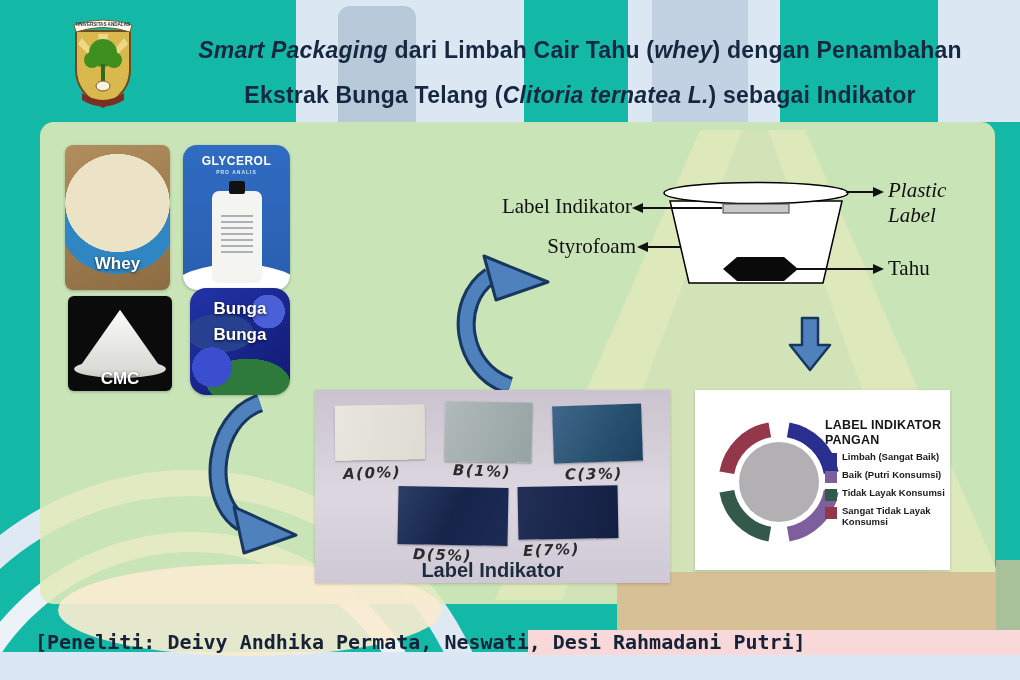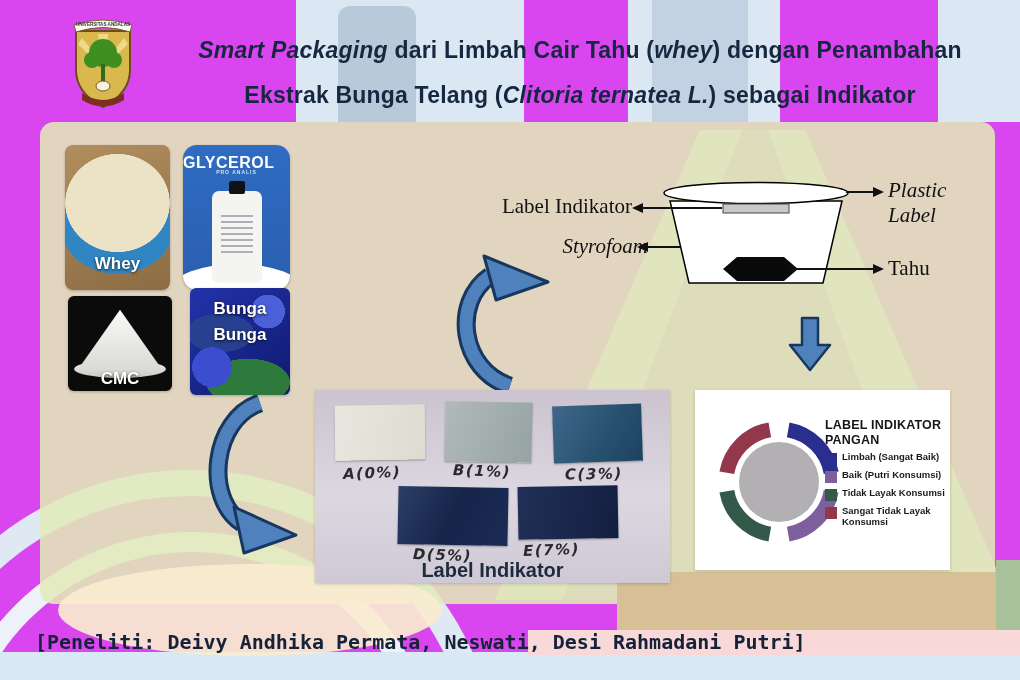--- a/index.html
+++ b/index.html
@@ -1,19 +1,19 @@
 <!DOCTYPE html>
 <html><head>
 <meta charset="utf-8">
 <style>
   * { margin:0; padding:0; box-sizing:border-box; }
   html,body { background:#888; }
   .page {
     position:relative; width:1020px; height:680px; margin:0 auto;
-    background:#d946ef; overflow:hidden;
+    background:#14b8a6; overflow:hidden;
     font-family:"Liberation Sans", sans-serif;
   }
   
   .wm { position:absolute; z-index:0; }
   .wm-top-a { left:296px; top:0; width:228px; height:122px; background:#dbe8f3; }
   .wm-tube-a { left:338px; top:6px; width:78px; height:116px; background:#b8c9d9; border-radius:12px 12px 0 0; }
   .wm-top-b { left:628px; top:0; width:152px; height:122px; background:#dbe8f3; }
   .wm-tube-b { left:652px; top:0; width:96px; height:122px; background:#c2d2e2; }
   .wm-top-c { left:938px; top:0; width:82px; height:122px; background:#dbe8f3; }
   .wm-flask-svg { left:0; top:0; width:1020px; height:680px; }
@@ -38,34 +38,34 @@
   
   .photo { position:absolute; z-index:3; overflow:hidden; box-shadow:0 1px 3px rgba(0,0,0,.25); }
   .photo-label { position:absolute; width:100%; text-align:center; color:#fff; font-weight:bold;
                  font-size:17px; text-shadow:0 1px 3px rgba(0,0,0,.75); }
   .photo-whey { left:65px; top:145px; width:105px; height:145px; border-radius:8px;
     background:
       radial-gradient(ellipse 50% 34% at 50% 40%, #ece3c6 0 99%, transparent 100%),
       radial-gradient(ellipse 54% 33% at 50% 56%, #2f86c2 0 99%, transparent 100%),
       linear-gradient(160deg,#b28e5e,#8d6c43); }
   .photo-gly { left:183px; top:145px; width:107px; height:145px; border-radius:14px; background:linear-gradient(#2f6cc2,#2a5eae); }
-  .gly-title { position:absolute; top:9px; width:100%; color:#fff; font-weight:bold; font-size:16px; letter-spacing:.5px; }
+  .gly-title { position:absolute; top:9px; width:100%; text-align:center; color:#fff; font-weight:bold; font-size:12px; letter-spacing:.5px; }
   .gly-sub { position:absolute; top:24px; width:100%; text-align:center; color:#cfe0f5; font-weight:bold; font-size:5px; letter-spacing:1px; }
   .gly-bottle { position:absolute; left:29px; top:46px; width:50px; height:92px; background:#f4f4f0; border-radius:7px; }
   .gly-cap { position:absolute; left:46px; top:36px; width:16px; height:13px; background:#111; border-radius:2px; }
   .gly-lines { position:absolute; left:38px; top:70px; width:32px; height:40px;
     background:repeating-linear-gradient(#9aa0a8 0 2px, transparent 2px 6px); opacity:.8; }
   .gly-snow { position:absolute; left:-12px; bottom:-26px; width:132px; height:52px; background:#fff; border-radius:50%; }
   .photo-cmc { left:68px; top:296px; width:104px; height:95px; border-radius:6px; background:#0b0b0b; }
   .cmc-powder { position:absolute; left:8px; top:8px; width:88px; height:72px;
     clip-path:polygon(50% 8%, 96% 88%, 4% 88%);
     background:linear-gradient(#fdfdfb,#d6d6d2); }
   .cmc-base { position:absolute; left:6px; top:64px; width:92px; height:18px; border-radius:50%;
     background:linear-gradient(#ececе8,#c9c9c5); background:linear-gradient(#ececea,#c9c9c5); }
-  .photo-bunga { left:190px; top:288px; width:100px; height:107px; border-radius:6px;
+  .photo-bunga { left:190px; top:288px; width:100px; height:107px; border-radius:16px;
     background:
       radial-gradient(circle 17px at 78% 22%, #4a5fd8 0 99%, transparent 100%),
       radial-gradient(circle 20px at 22% 74%, #3a4ecf 0 99%, transparent 100%),
       radial-gradient(ellipse 42% 22% at 58% 88%, #2e7a3c 0 99%, transparent 100%),
       radial-gradient(ellipse 34% 18% at 30% 42%, #27408f 0 99%, transparent 100%),
       linear-gradient(140deg,#2233a8,#101a70); }
   .bunga-label { position:absolute; top:8px; left:0; width:100%; text-align:center; color:#fff; font-weight:bold;
                  font-size:17px; line-height:26px; text-shadow:0 1px 3px rgba(0,0,0,.8); }
 
   
@@ -73,21 +73,21 @@
   .flow-up { left:450px; top:252px; width:115px; height:140px; }
   .flow-down-curve { left:190px; top:395px; width:125px; height:160px; }
   .flow-down { left:788px; top:315px; width:44px; height:58px; }
 
   
   .diagram { position:absolute; left:490px; top:168px; width:505px; height:150px; z-index:3; }
   .diagram svg { position:absolute; left:0; top:0; }
   .dg-label { position:absolute; font-family:"Liberation Serif", serif; font-size:21px; color:#111; }
   .dg-right { width:142px; text-align:right; }
   .dg-label-indikator { left:0; top:26px; }
-  .dg-styrofoam { left:16px; top:66px; font-style:italic; }
+  .dg-styrofoam { left:4px; top:66px; }
   .dg-plastic { left:398px; top:10px; font-style:italic; }
   .dg-tahu { left:398px; top:88px; }
 
   
   .films { position:absolute; left:315px; top:390px; width:355px; height:193px; z-index:3;
     background:linear-gradient(180deg,#cbc4d0,#dcd7e0 55%,#cfc9d6); box-shadow:0 1px 3px rgba(0,0,0,.2); }
   .film { position:absolute; box-shadow:0 1px 2px rgba(0,0,0,.3); }
   .film-a { left:20px;  top:15px; width:90px;  height:55px; transform:rotate(-1deg); }
   .film-b { left:130px; top:12px; width:87px;  height:60px; transform:rotate(1deg); }
   .film-c { left:238px; top:15px; width:89px;  height:57px; transform:rotate(-2deg); }

